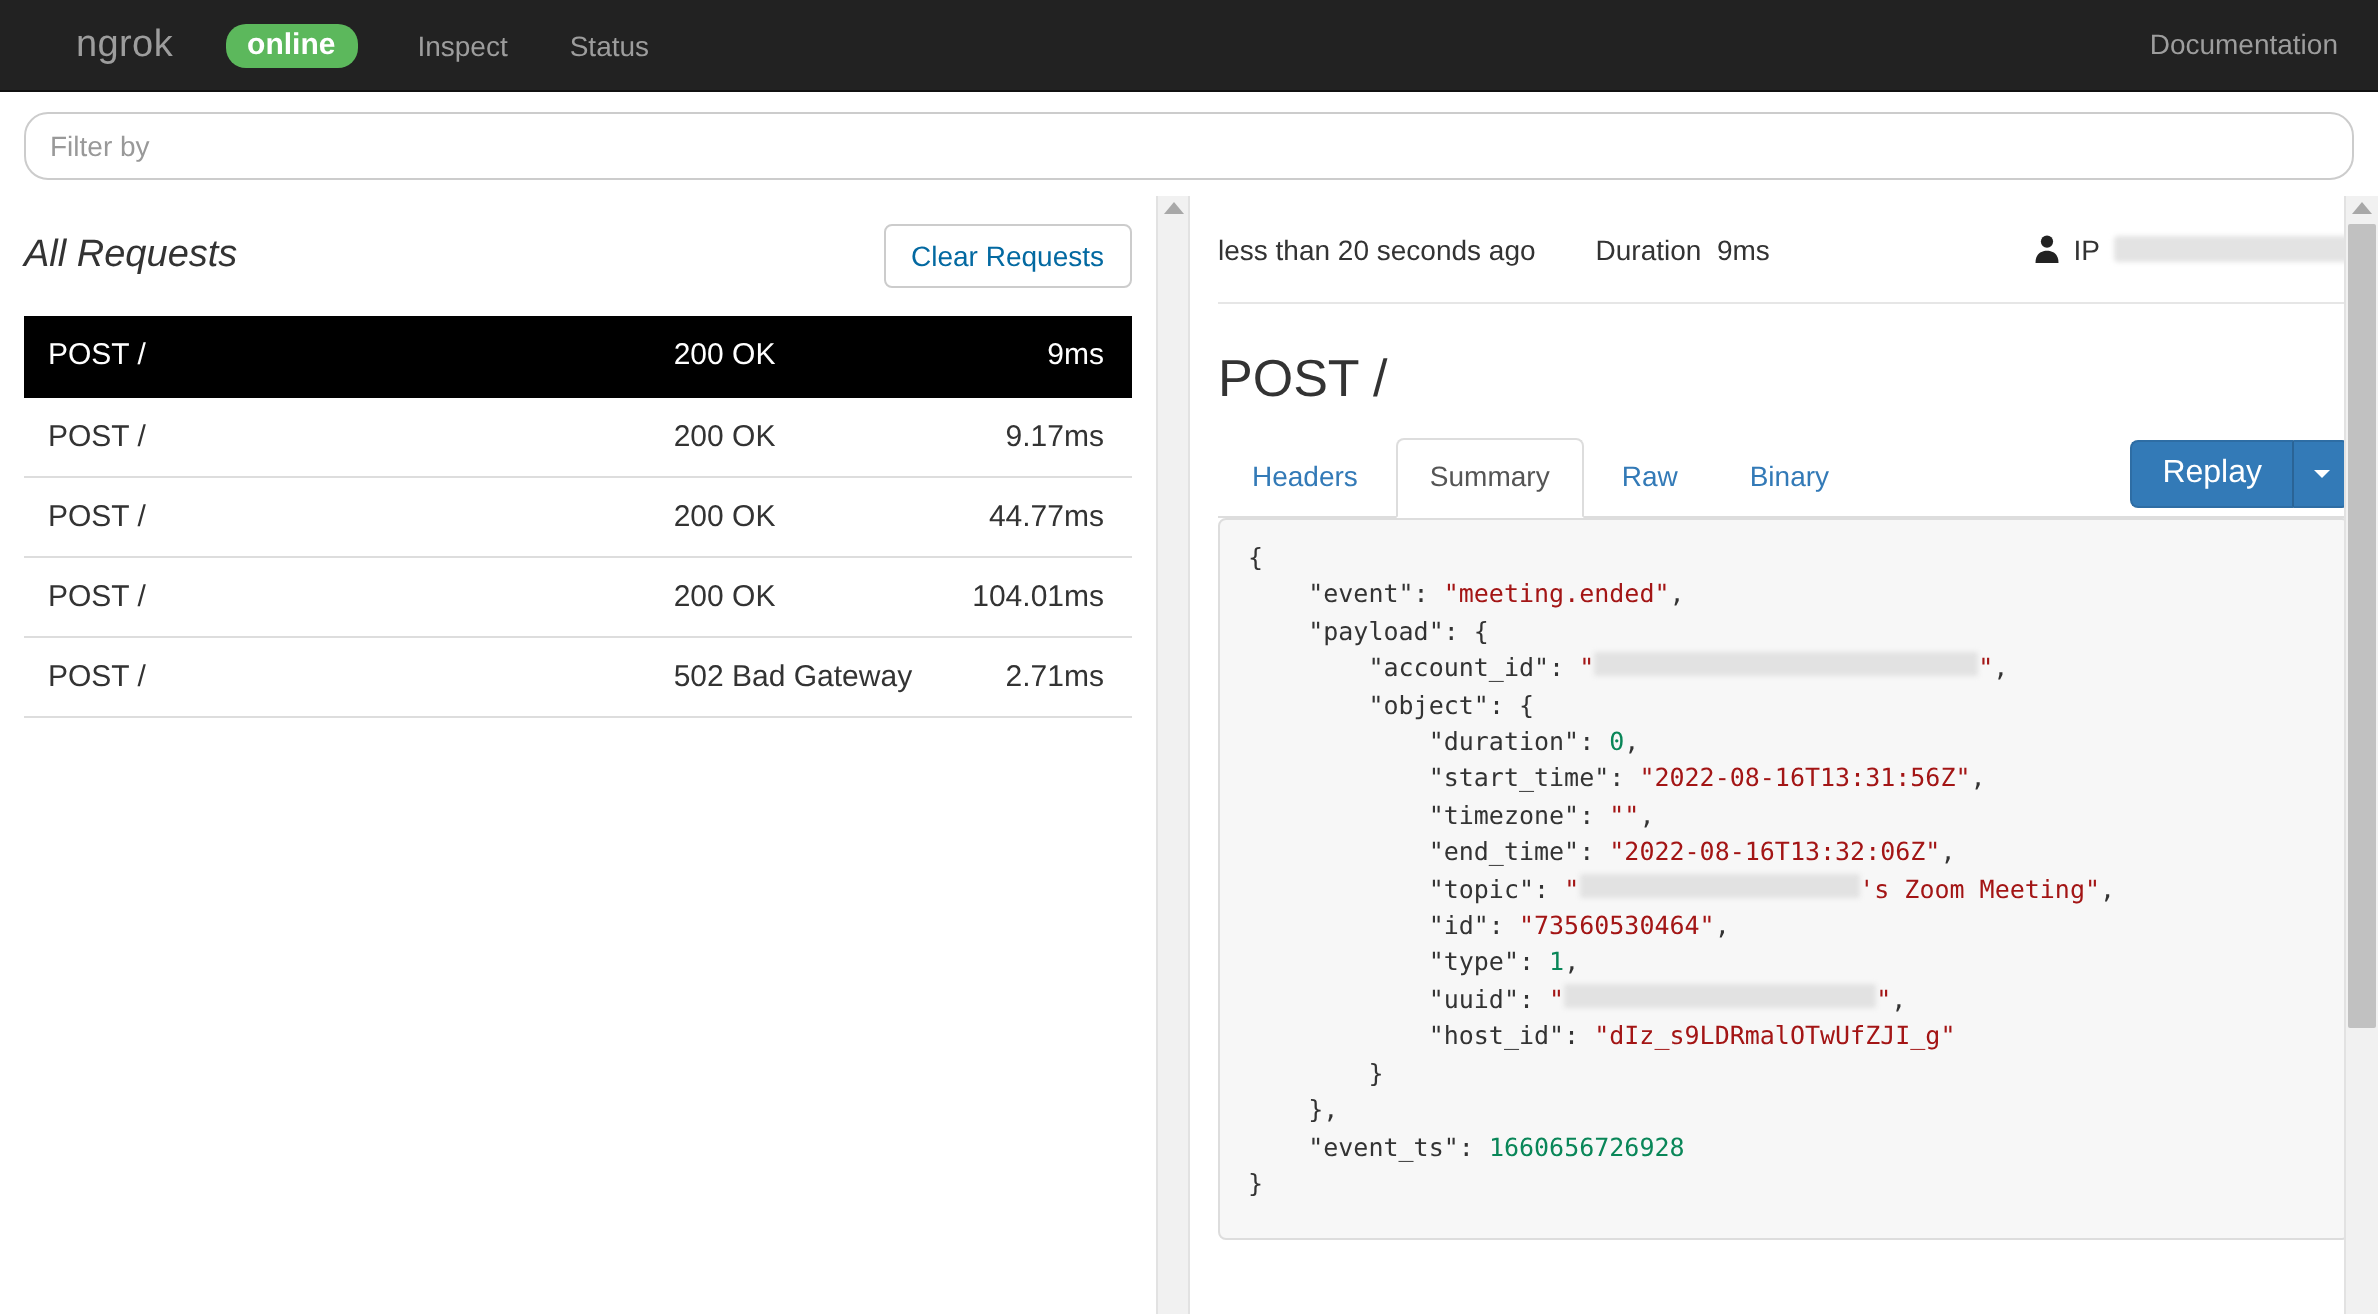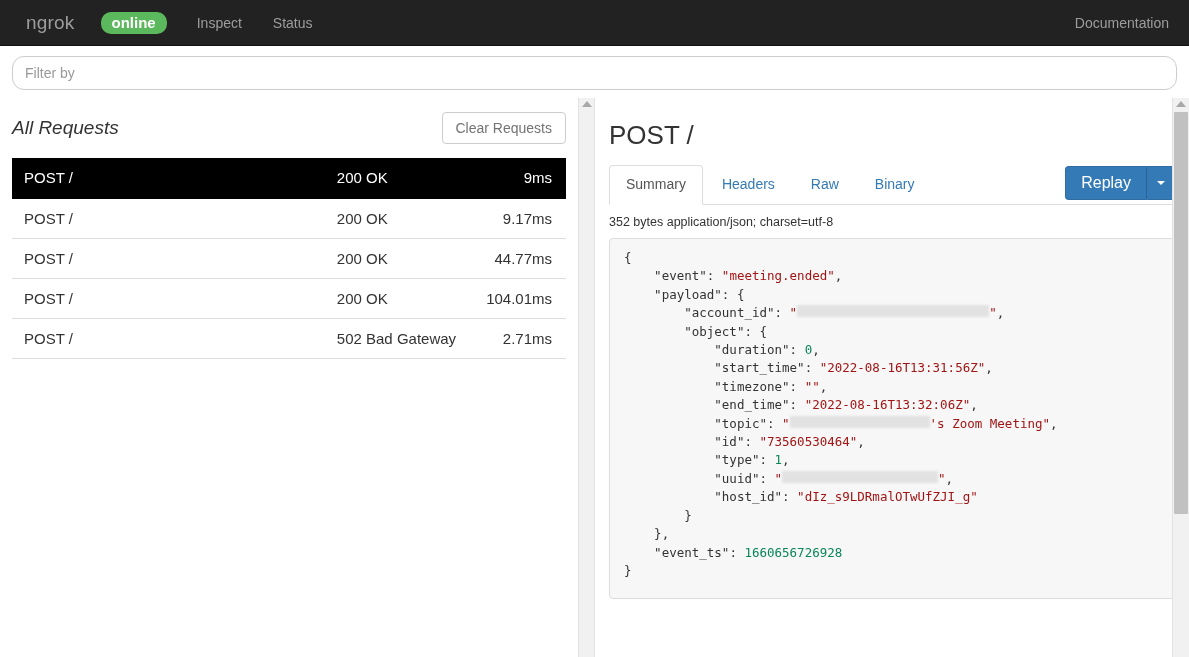--- a/index.html
+++ b/index.html
@@ -12,21 +12,21 @@
     font-family: "Liberation Sans", sans-serif;
     color: #333333;
   }
 
   
   .navbar {
     height: 46px;
     background: #222222;
     display: flex;
     align-items: center;
-    padding: 0 18px 0 26px;
+    padding: 0 18px 0 38px;
     border-bottom: 1px solid #111111;
   }
   .brand {
     color: #9d9d9d;
     font-size: 19px;
     letter-spacing: .2px;
     margin-right: 26px;
     text-decoration: none;
   }
   .status-pill {
@@ -93,21 +93,21 @@
     color: #333333;
     font-weight: normal;
     margin: 0;
     font-style: italic;
   }
   .clear-btn {
     background: #ffffff;
     border: 1px solid #cccccc;
     border-radius: 4px;
     font-size: 14px;
-    color: #737373;
+    color: #0369a1;
     padding: 7px 13px;
     font-family: "Liberation Sans", sans-serif;
     cursor: pointer;
   }
 
   .req-table { width: 100%; border-collapse: collapse; }
   .req-row { height: 40px; cursor: pointer; }
   .req-row td {
     font-size: 15px;
     color: #333333;
@@ -361,37 +361,51 @@
       </tbody>
     </table>
   </div>
 
   <div class="mid-scroll">
     <span class="sb-arrow"></span>
   </div>
 
   <div class="right-pane">
 
+    <div class="meta-row">
+      <span class="meta-item">less than 20 seconds ago</span>
+      <span class="meta-item">
+        <span class="meta-label">Duration</span>
+        &nbsp;<span>9ms</span>
+      </span>
+      <span class="meta-right">
+        <svg class="person-icon" viewBox="0 0 14 16">
+          <circle cx="7" cy="4" r="3.3" fill="#222222"></circle>
+          <path d="M0.8 15.5 C0.8 10.6 4 9 7 9 C10 9 13.2 10.6 13.2 15.5 Z" fill="#222222"></path>
+        </svg>
+        <span>IP</span>
+        <span class="redacted ip-redacted">0.000.00.000</span>
+      </span>
+    </div>
 
     <h1 class="detail-title">POST /</h1>
 
     <div class="tabbar">
+      <div class="tab">Headers</div>
       <div class="tab active">Summary</div>
-      <div class="tab">Headers</div>
       <div class="tab">Raw</div>
       <div class="tab">Binary</div>
       <div class="replay-group">
         <button class="replay-btn">Replay</button>
         <div class="replay-caret">
           <span class="caret"></span>
         </div>
       </div>
     </div>
 
-    <div class="body-meta">352 bytes application/json; charset=utf-8</div>
 
     <div class="json-box"><span class="p">{</span>
     <span class="k">"event"</span>: <span class="s">"meeting.ended"</span>,
     <span class="k">"payload"</span>: {
         <span class="k">"account_id"</span>: <span class="s">"</span><span class="redact-inline r-account">xxxxxxxxxxxxxxxxxxxxxx</span><span class="s">"</span>,
         <span class="k">"object"</span>: {
             <span class="k">"duration"</span>: <span class="n">0</span>,
             <span class="k">"start_time"</span>: <span class="s">"2022-08-16T13:31:56Z"</span>,
             <span class="k">"timezone"</span>: <span class="s">""</span>,
             <span class="k">"end_time"</span>: <span class="s">"2022-08-16T13:32:06Z"</span>,

